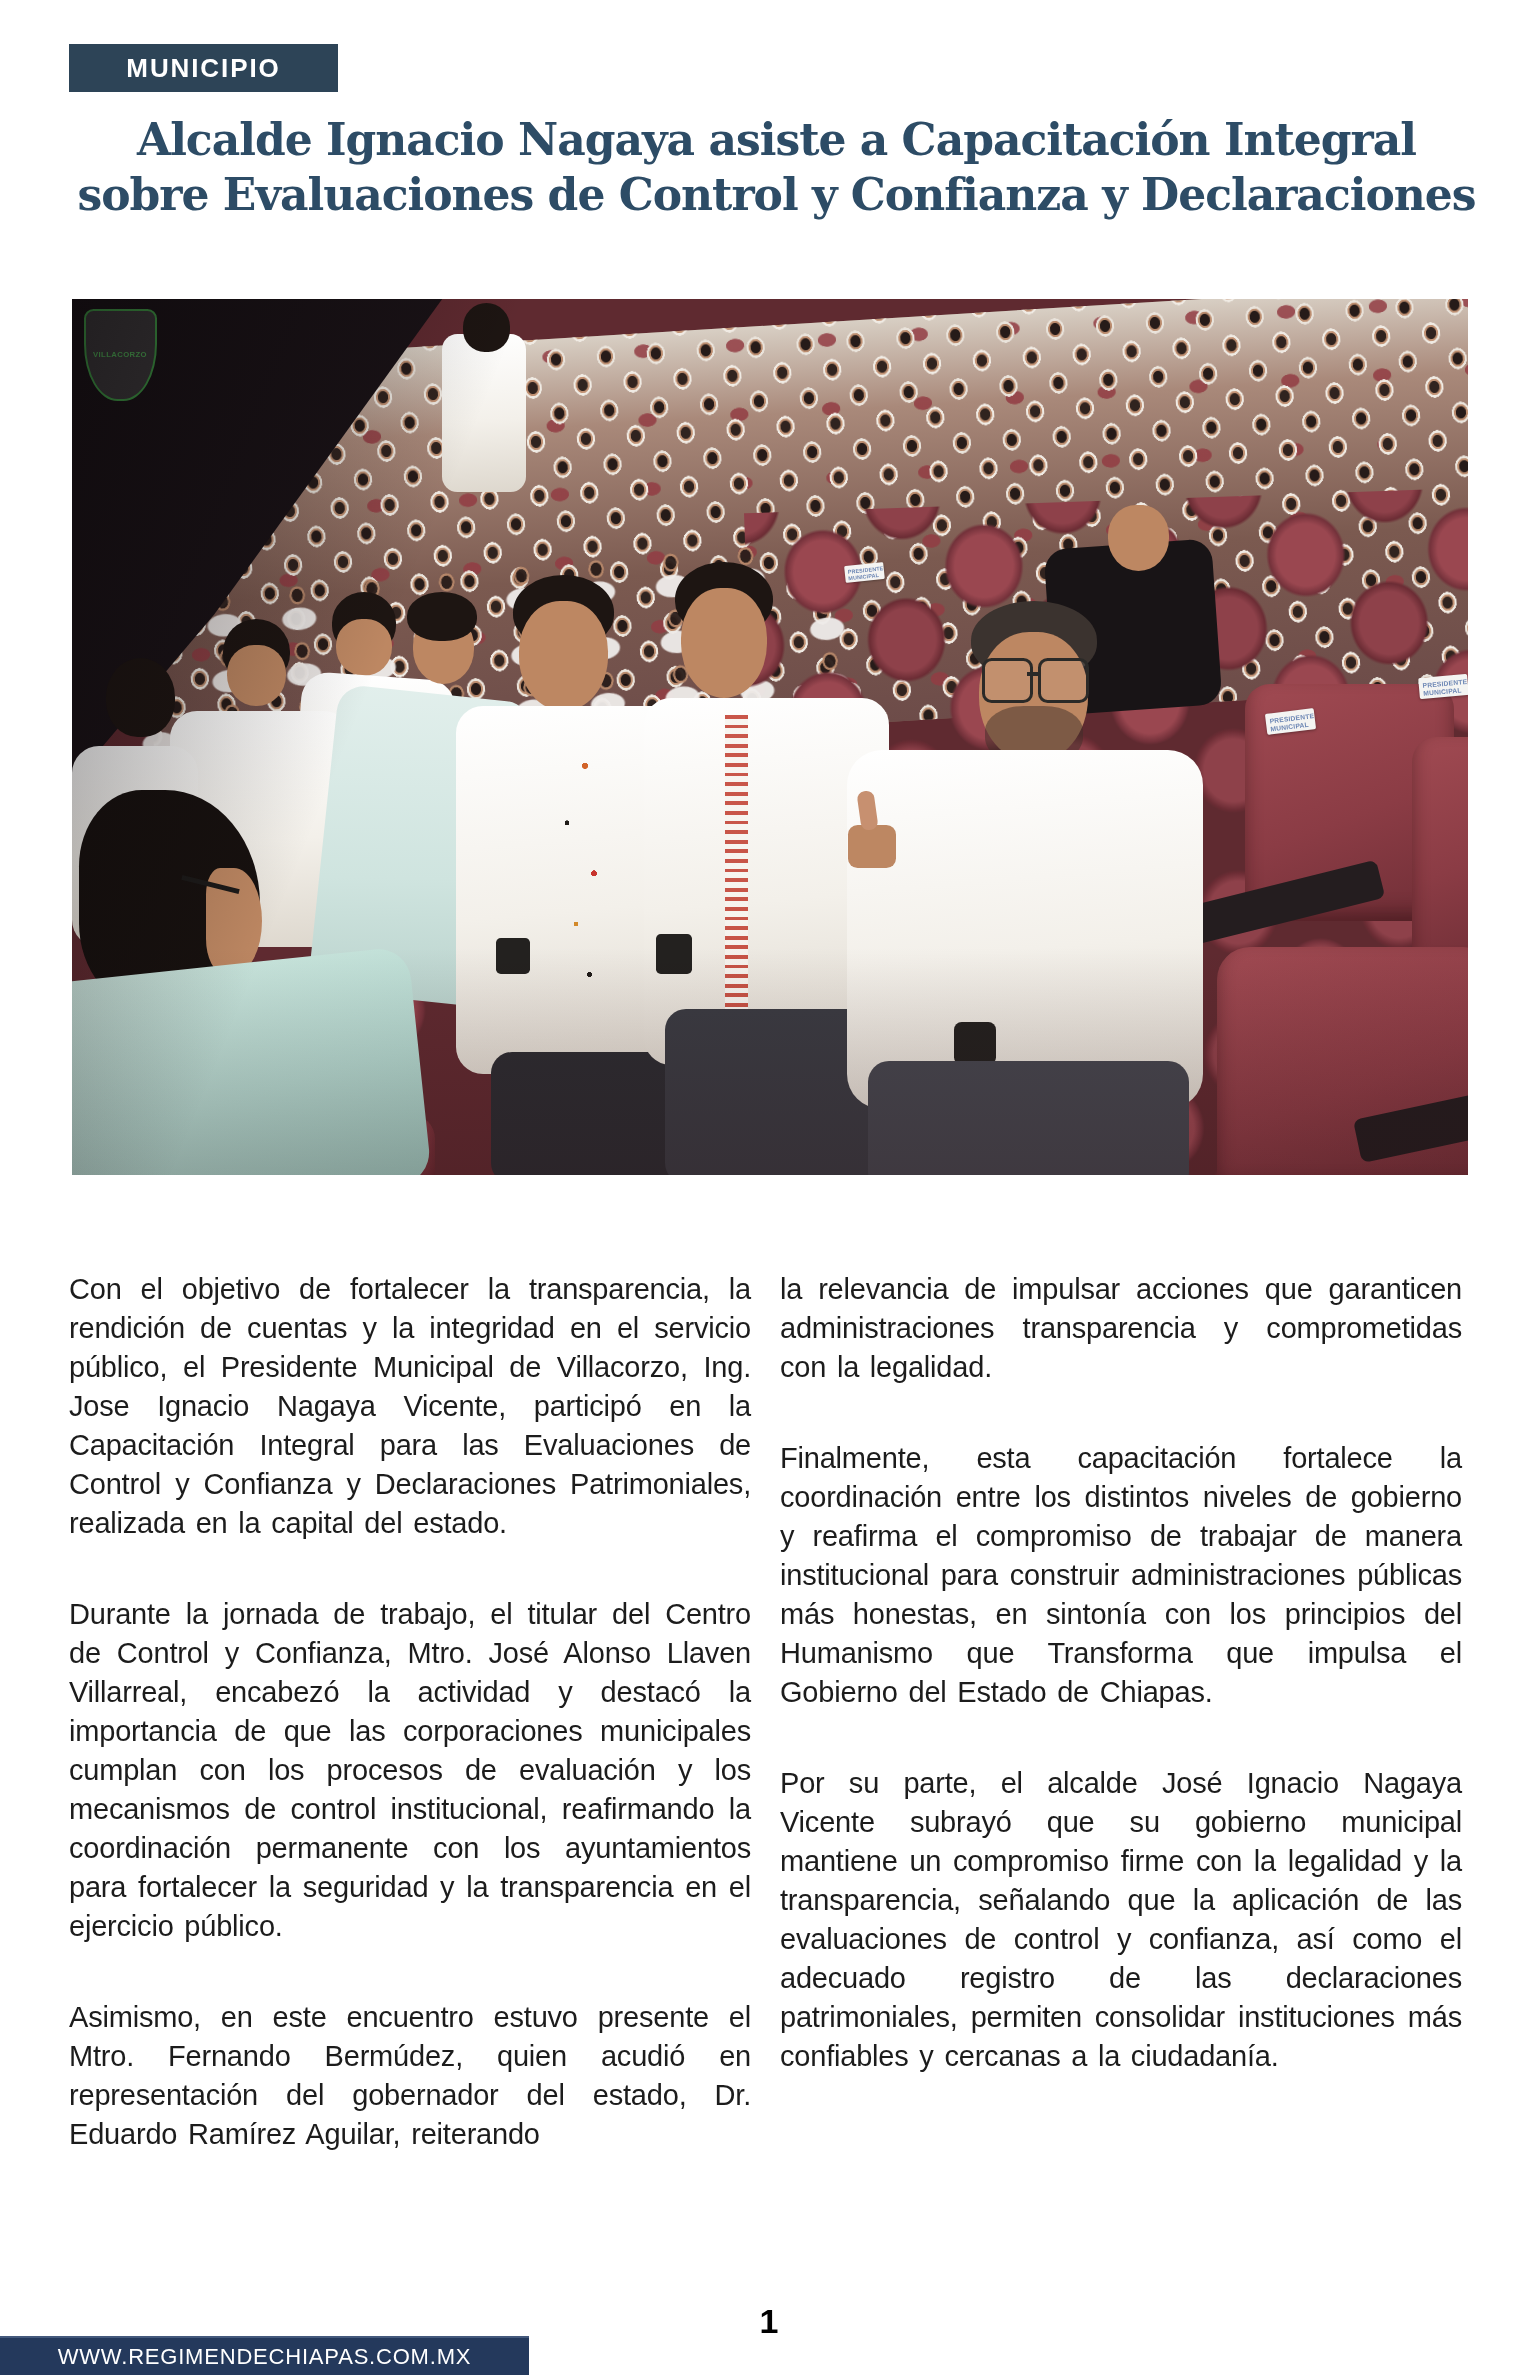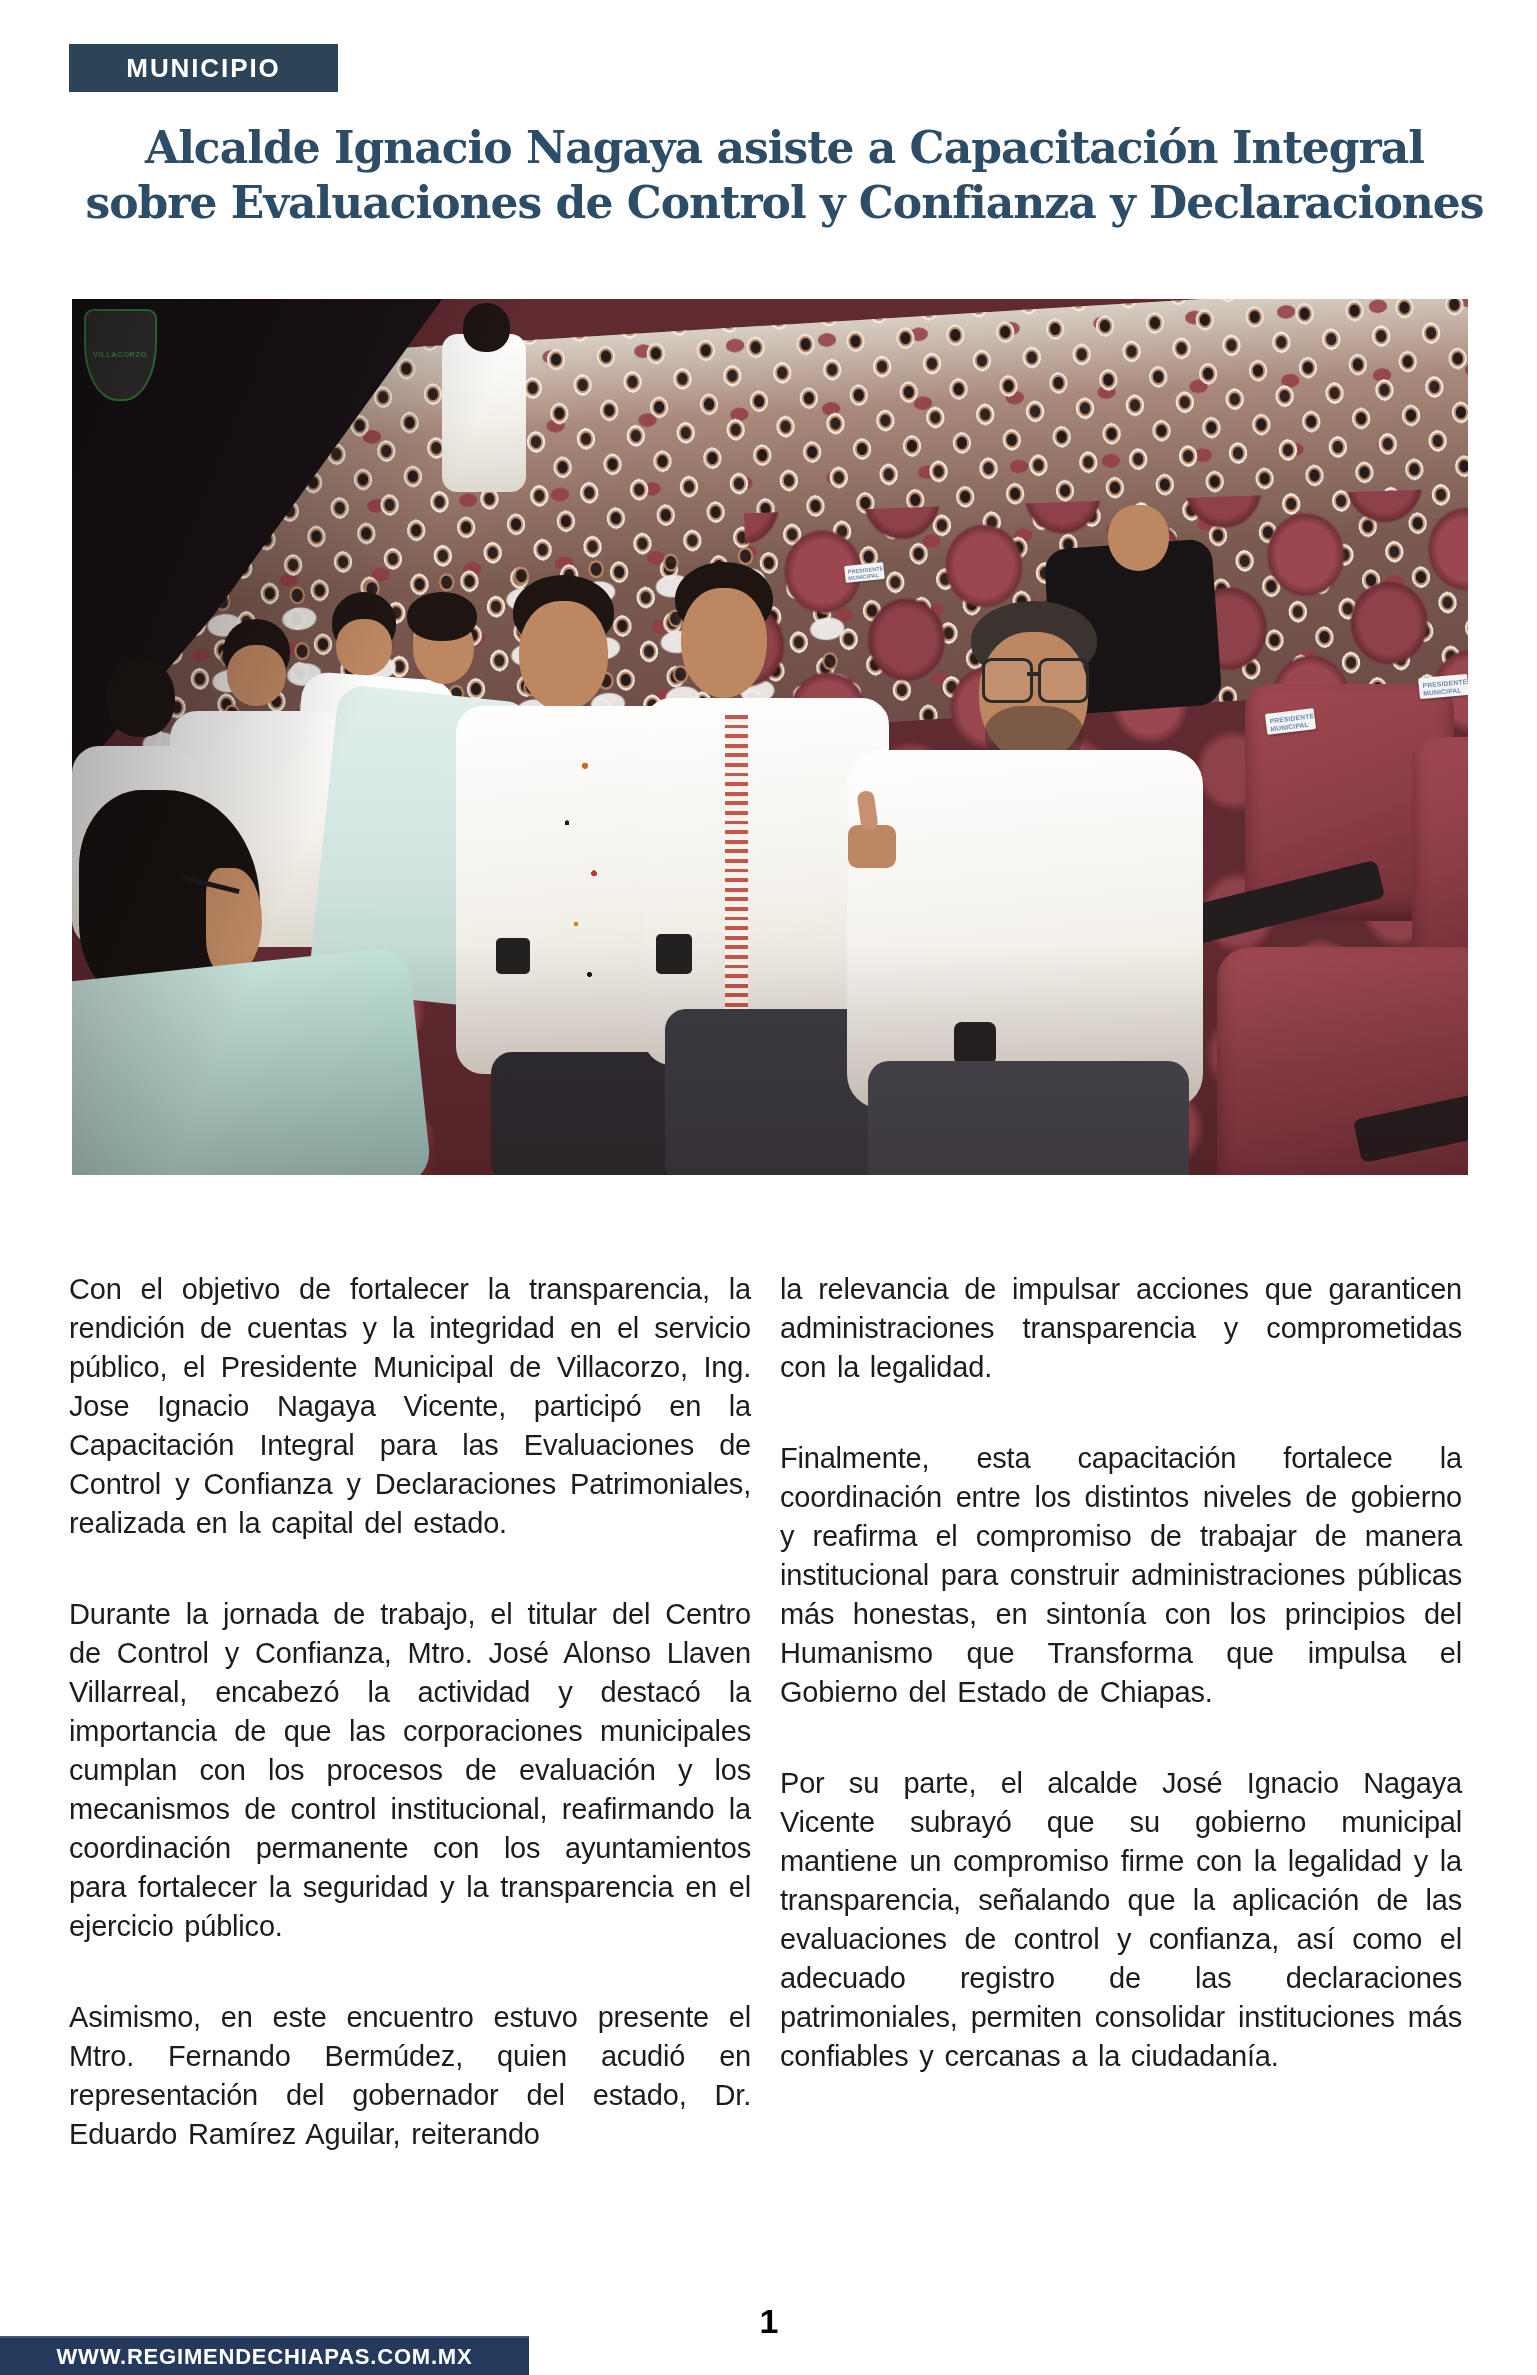--- a/index.html
+++ b/index.html
@@ -70,34 +70,34 @@
        text-align:justify;word-spacing:2.9px;letter-spacing:-0.2px;}
   .col-left{left:69px;}
   .col-right{left:780px;}
   .col p{margin:0 0 52px 0;}
   .col p:last-child{margin-bottom:0;}
 
   
   .footer-bar{position:absolute;left:0;top:2336px;width:529px;height:39px;background:#24395c;
               border-top:2.9px solid #44597c;box-sizing:border-box;
               display:flex;align-items:center;justify-content:center;}
-  .footer-bar span{color:#ffffff;font-weight:bold;font-size:22px;letter-spacing:0.8px;}
+  .footer-bar span{color:#ffffff;font-weight:normal;font-size:22px;letter-spacing:0.8px;}
   .page-number{position:absolute;left:721px;top:2302px;width:96px;text-align:center;
                color:#000000;font-weight:bold;font-size:34px;}
 </style>
 </head>
 <body>
 
 <div class="page">
 
   <div class="badge">
     <span>MUNICIPIO</span>
   </div>
 
-  <h1 class="headline" style="margin:16px;">
+  <h1 class="headline" style="margin:8px;">
     <span>Alcalde Ignacio Nagaya asiste a Capacitación Integral</span>
     <span>sobre Evaluaciones de Control y Confianza y Declaraciones</span>
   </h1>
 
   <div class="photo">
     <div class="abs ph-crowd"></div>
     <div class="abs ph-midrow"></div>
     <div class="abs ph-seatfield"></div>
     <div class="abs ph-seatfield2"></div>
     <div class="abs ph-wall"></div>

